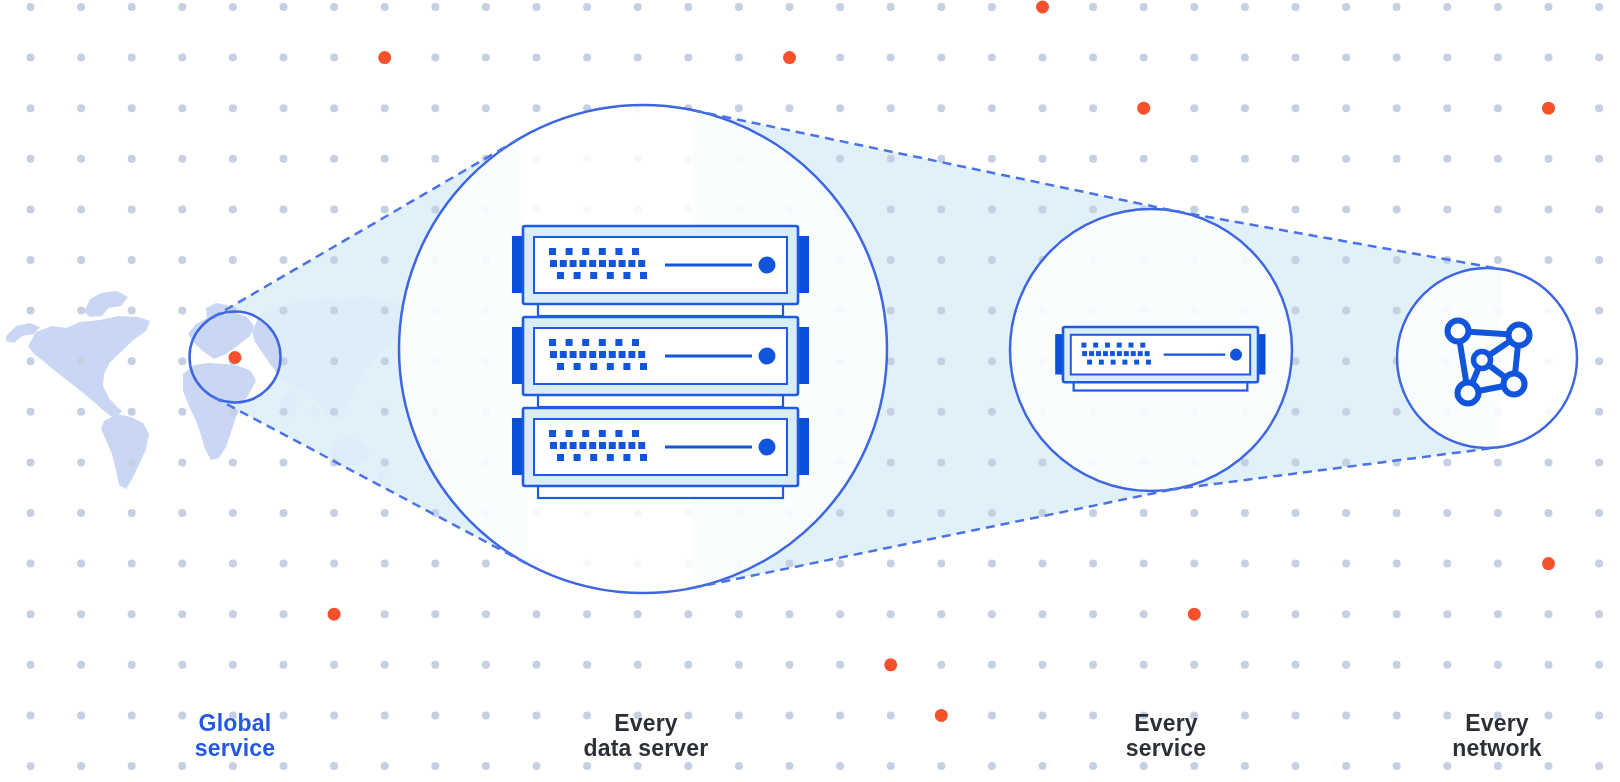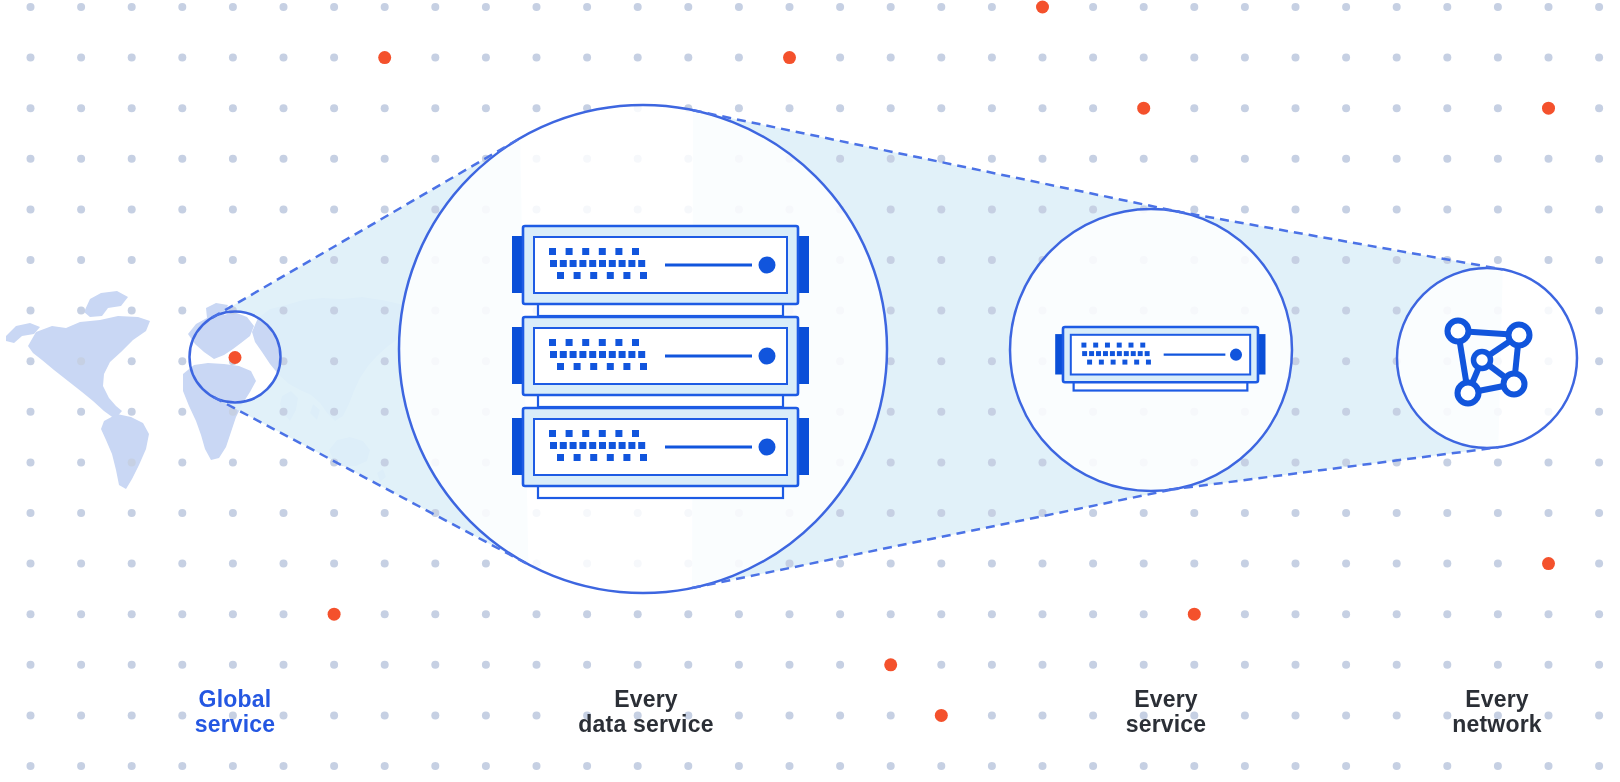--- a/index.html
+++ b/index.html
@@ -14,20 +14,21 @@
   .canvas svg { position:absolute; left:0; top:0; }
   .stage-label {
     position: absolute;
     transform: translateX(-50%);
     text-align: center;
     font-weight: bold;
     font-size: 23px;
     line-height: 25px;
     letter-spacing: .2px;
     white-space: nowrap;
+    margin-top: 24px;
   }
   .stage-label span { display:block; }
 </style>
 </head>
 <body>
 
 <div class="canvas">
   <svg id="scene" width="1620" height="782" viewBox="0 0 1620 782">
       <rect x="0" y="0" width="1620" height="782" fill="#ffffff"></rect>
       <g>
@@ -733,21 +734,21 @@
         <circle cx="1482" cy="360" r="8.5" fill="#ffffff" stroke="#1155dc" stroke-width="5.5"></circle>
       </g>
     </svg>
 
   <div class="stage-label" style="left: 235px; top: 687px; color: rgb(36, 87, 226);">
     <span>Global</span>
     <span>service</span>
   </div>
   <div class="stage-label" style="left: 646px; top: 687px; color: rgb(43, 47, 54);">
     <span>Every</span>
-    <span>data service</span>
+    <span>data server</span>
   </div>
   <div class="stage-label" style="left: 1166px; top: 687px; color: rgb(43, 47, 54);">
     <span>Every</span>
     <span>service</span>
   </div>
   <div class="stage-label" style="left: 1497px; top: 687px; color: rgb(43, 47, 54);">
     <span>Every</span>
     <span>network</span>
   </div>
 </div>

